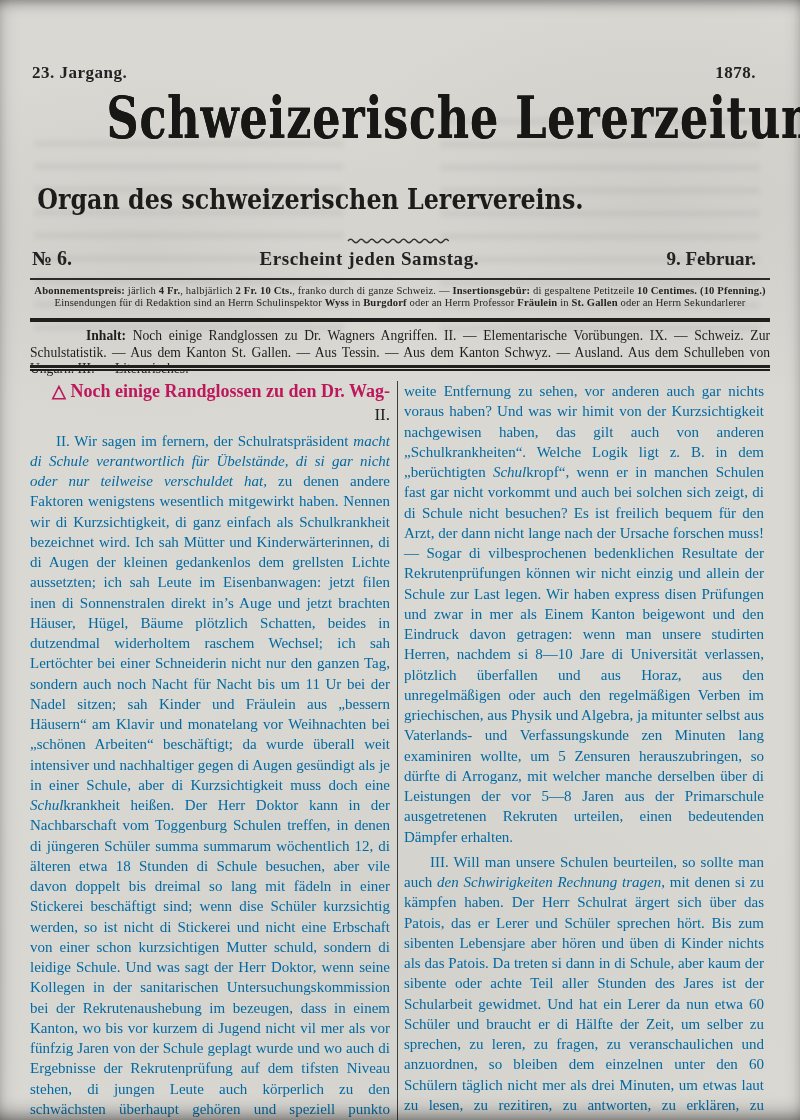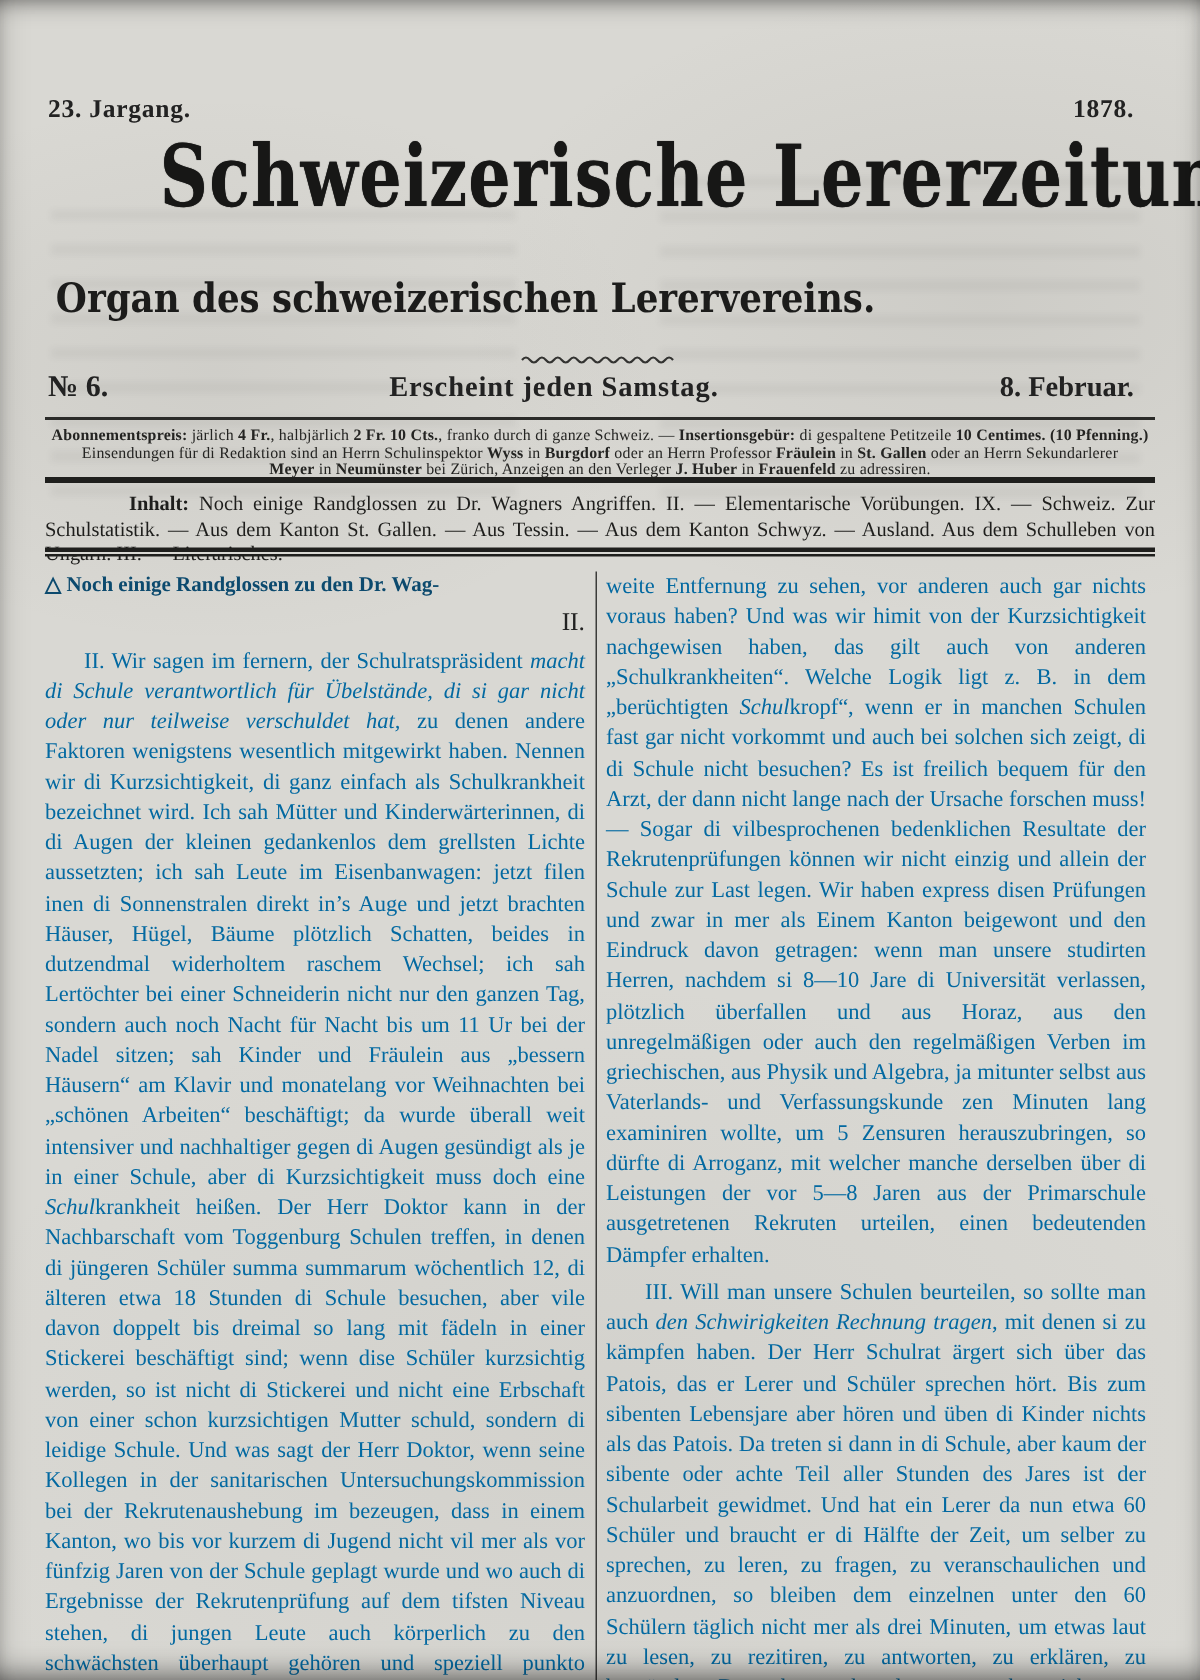--- a/index.html
+++ b/index.html
@@ -91,22 +91,22 @@
     position:absolute;left:30px;right:30px;top:365px;height:6px;z-index:5;
     background:linear-gradient(180deg,#1f1f1d 0 3px,#d9d8d3 3px 4px,#1f1f1d 4px 6px);
   }
   .columns{
     position:absolute;left:30px;right:30px;top:381px;z-index:5;
     display:flex;align-items:stretch;
   }
   .col{width:360px;}
   .col-div{width:1px;background:#3c3c3a;margin:0 6px 0 7px;}
   .art-head{
-    font-weight:bold;font-size:14px;line-height:20.5px;
-    text-align:left;color:#0c4a6e;
+    font-weight:bold;font-size:18px;line-height:20.5px;
+    text-align:right;color:#be185d;
   }
   .art-head .l2{display:block;}
   .sect-num{text-align:right;font-size:17px;margin:3px 0 6px;color:#222;}
   .para{
     font-size:15px;line-height:20.25px;text-align:justify;
     color:#0369a1;
   }
   .para.ind{text-indent:26px;}
   .para+.para{margin-top:5px;}
   .run-b{font-weight:bold;font-family:Liberation Serif, serif;}
@@ -134,29 +134,28 @@
 
 <div class="squiggle-wrap">
   <svg width="108" height="8" viewBox="0 0 108 8" aria-hidden="true">
     <path d="M2 4 q2.65 -3.4 5.3 0 t5.3 0 t5.3 0 t5.3 0 t5.3 0 t5.3 0 t5.3 0 t5.3 0 t5.3 0 t5.3 0 t5.3 0 t5.3 0 t5.3 0 t5.3 0 t5.3 0 t5.3 0 t5.3 0 t5.3 0 t5.3 0" fill="none" stroke="#333331" stroke-width="1.4"></path>
   </svg>
 </div>
 
 <div class="issue-row">
   <span class="no">№ 6.</span>
   <span class="freq">Erscheint jeden Samstag.</span>
-  <span class="date">8. Februar.</span>
+  <span class="date">9. Februar.</span>
 </div>
 
 <div class="rule-thin"></div>
 
 <div class="imprint">
   <div><span class="run-b">Abonnementspreis:</span><span> järlich </span><span class="run-b">4 Fr.</span><span>, halbjärlich </span><span class="run-b">2 Fr. 10 Cts.</span><span>, franko durch di ganze Schweiz. — </span><span class="run-b">Insertionsgebür:</span><span> di gespaltene Petitzeile </span><span class="run-b">10 Centimes.</span><span> </span><span class="run-b">(10 Pfenning.)</span></div>
   <div><span>Einsendungen für di Redaktion sind an Herrn Schulinspektor </span><span class="run-b">Wyss</span><span> in </span><span class="run-b">Burgdorf</span><span> oder an Herrn Professor </span><span class="run-b">Fräulein</span><span> in </span><span class="run-b">St. Gallen</span><span> oder an Herrn Sekundarlerer</span></div>
-  <div><span class="run-b">Meyer</span><span> in </span><span class="run-b">Neumünster</span><span> bei Zürich, Anzeigen an den Verleger </span><span class="run-b">J. Huber</span><span> in </span><span class="run-b">Frauenfeld</span><span> zu adressiren.</span></div>
 </div>
 
 <div class="rule-thick"></div>
 
 <div class="contents"><span class="run-b">Inhalt:</span><span> Noch einige Randglossen zu Dr. Wagners Angriffen. II. — Elementarische Vorübungen. IX. — Schweiz. Zur Schulstatistik. — Aus dem Kanton St. Gallen. — Aus Tessin. — Aus dem Kanton Schwyz. — Ausland. Aus dem Schulleben von Ungarn. III. — Literarisches.</span></div>
 
 <div class="rule-double"></div>
 
 <div class="columns">
   <div class="col">

